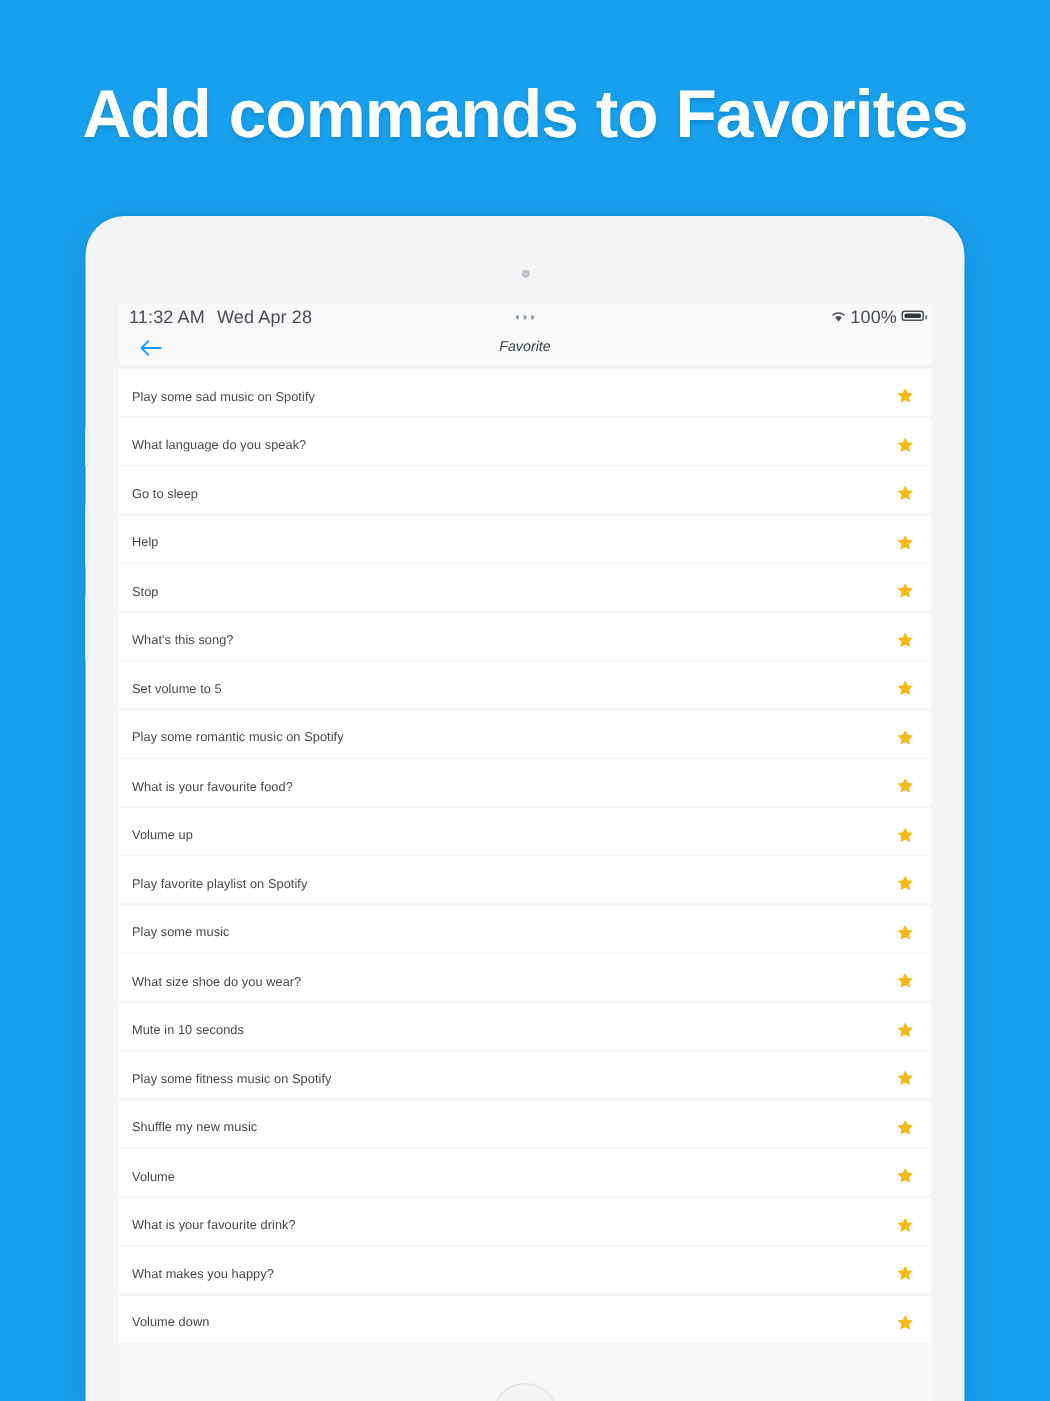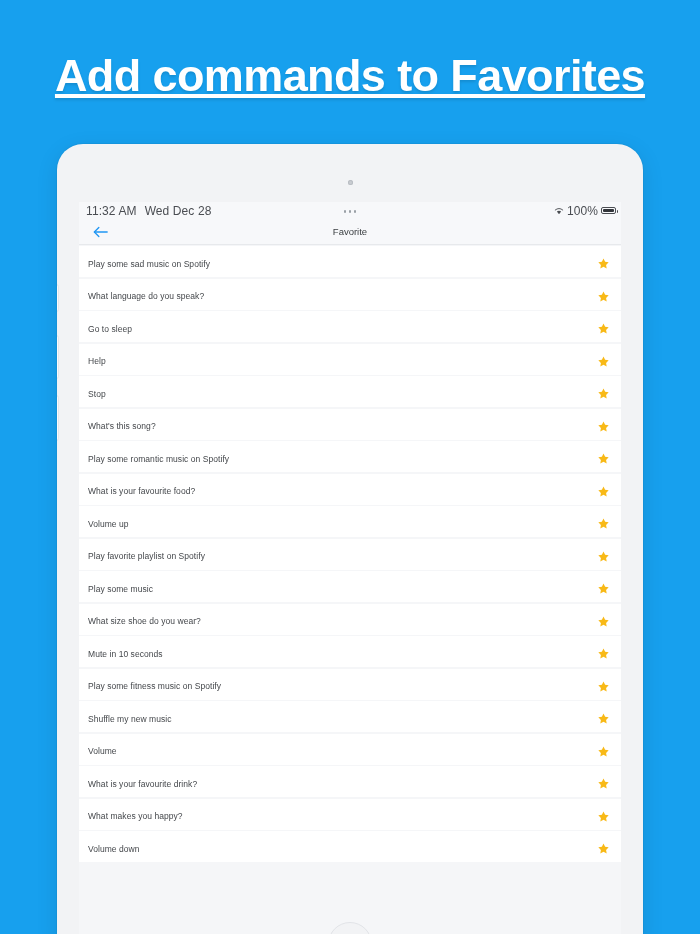--- a/index.html
+++ b/index.html
@@ -23,21 +23,20 @@
     left: 0;
     width: 700px;
     text-align: center;
     color: #ffffff;
     font-size: 45px;
     font-weight: bold;
     letter-spacing: -0.6px;
     line-height: 56px;
     text-shadow: 0 2px 3px rgba(0,0,0,0.12);
     white-space: nowrap;
-    text-decoration: underline;
   }
 
   
   .tablet {
     position: absolute;
     left: 57px;
     top: 144px;
     width: 586px;
     height: 800px;
     background: #f2f3f5;
@@ -165,20 +164,21 @@
     justify-content: center;
     cursor: pointer;
   }
   .nav-title {
     position: absolute;
     left: 0; right: 0;
     text-align: center;
     font-size: 9.5px;
     color: #3c4043;
     pointer-events: none;
+    font-style: italic;
   }
 
   
   .list {
     height: 699px;
     overflow: hidden;
     background: #f5f6f8;
     padding-top: 1px;
   }
   .row {
@@ -230,21 +230,21 @@
 
   <div class="side-btn b1"></div>
   <div class="side-btn b2"></div>
   <div class="side-btn b3"></div>
 
   <div class="screen">
 
     <div class="status-bar">
       <div class="status-left">
         <span>11:32 AM</span>
-        <span>Wed Dec 28</span>
+        <span>Wed Apr 28</span>
       </div>
       <div class="status-center">
         <span class="dots">
             <i></i>
             <i></i>
             <i></i>
           </span>
       </div>
       <div class="status-right">
         <svg class="wifi-icon" width="10" height="8" viewBox="0 0 12 9">
@@ -299,20 +299,26 @@
             <path d="M10 0.6 L12.9 6.5 L19.4 7.4 L14.7 12 L15.8 18.5 L10 15.4 L4.2 18.5 L5.3 12 L0.6 7.4 L7.1 6.5 Z" fill="#f8b917"></path>
           </svg>
         </div>
         <div class="row">
           <span class="row-label">What's this song?</span>
           <svg class="star-icon" width="11" height="11" viewBox="0 0 20 19">
             <path d="M10 0.6 L12.9 6.5 L19.4 7.4 L14.7 12 L15.8 18.5 L10 15.4 L4.2 18.5 L5.3 12 L0.6 7.4 L7.1 6.5 Z" fill="#f8b917"></path>
           </svg>
         </div>
         <div class="row">
+          <span class="row-label">Set volume to 5</span>
+          <svg class="star-icon" width="11" height="11" viewBox="0 0 20 19">
+            <path d="M10 0.6 L12.9 6.5 L19.4 7.4 L14.7 12 L15.8 18.5 L10 15.4 L4.2 18.5 L5.3 12 L0.6 7.4 L7.1 6.5 Z" fill="#f8b917"></path>
+          </svg>
+        </div>
+        <div class="row">
           <span class="row-label">Play some romantic music on Spotify</span>
           <svg class="star-icon" width="11" height="11" viewBox="0 0 20 19">
             <path d="M10 0.6 L12.9 6.5 L19.4 7.4 L14.7 12 L15.8 18.5 L10 15.4 L4.2 18.5 L5.3 12 L0.6 7.4 L7.1 6.5 Z" fill="#f8b917"></path>
           </svg>
         </div>
         <div class="row">
           <span class="row-label">What is your favourite food?</span>
           <svg class="star-icon" width="11" height="11" viewBox="0 0 20 19">
             <path d="M10 0.6 L12.9 6.5 L19.4 7.4 L14.7 12 L15.8 18.5 L10 15.4 L4.2 18.5 L5.3 12 L0.6 7.4 L7.1 6.5 Z" fill="#f8b917"></path>
           </svg>

